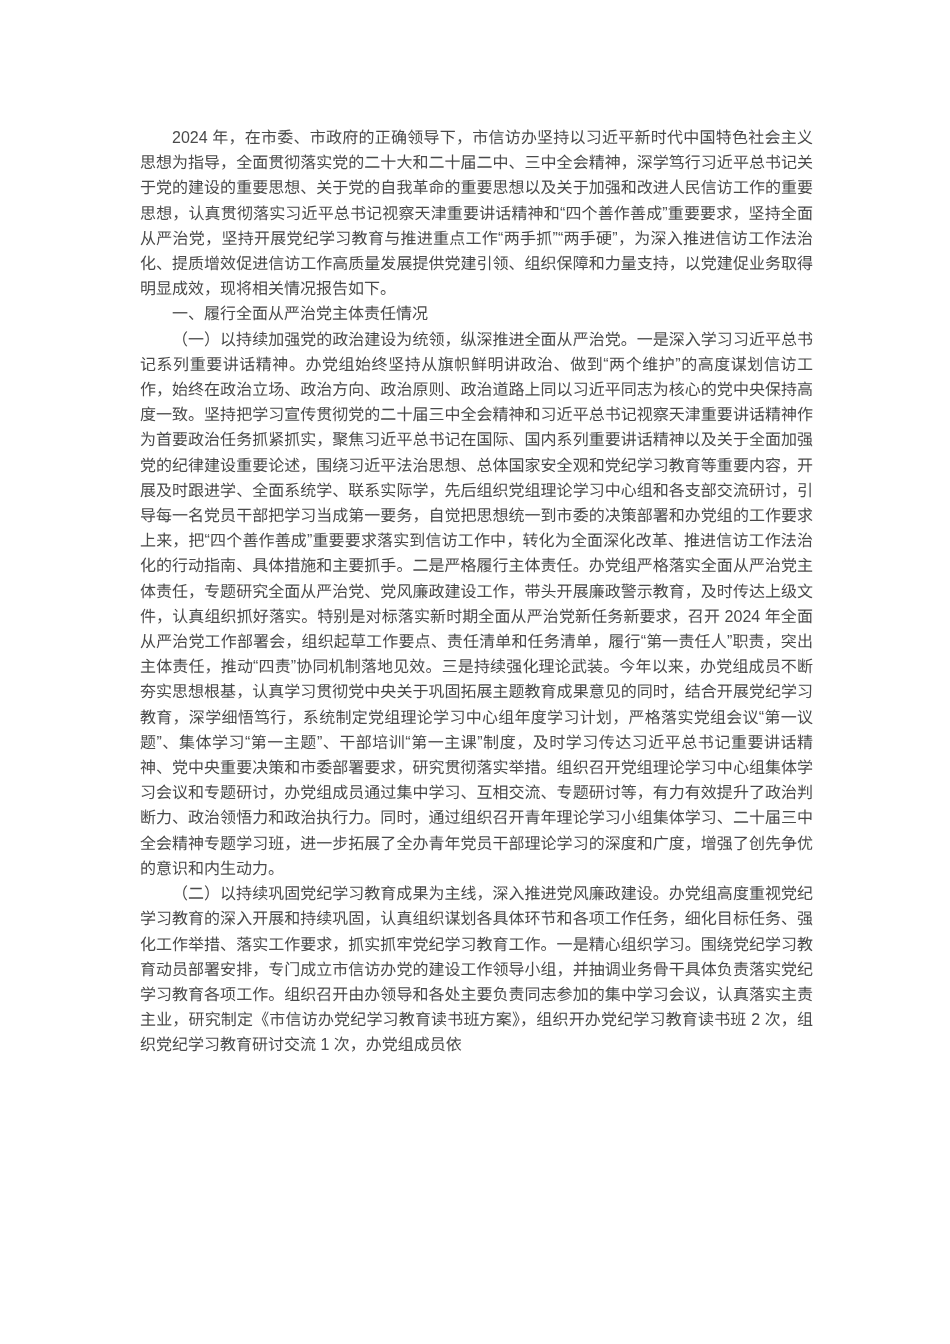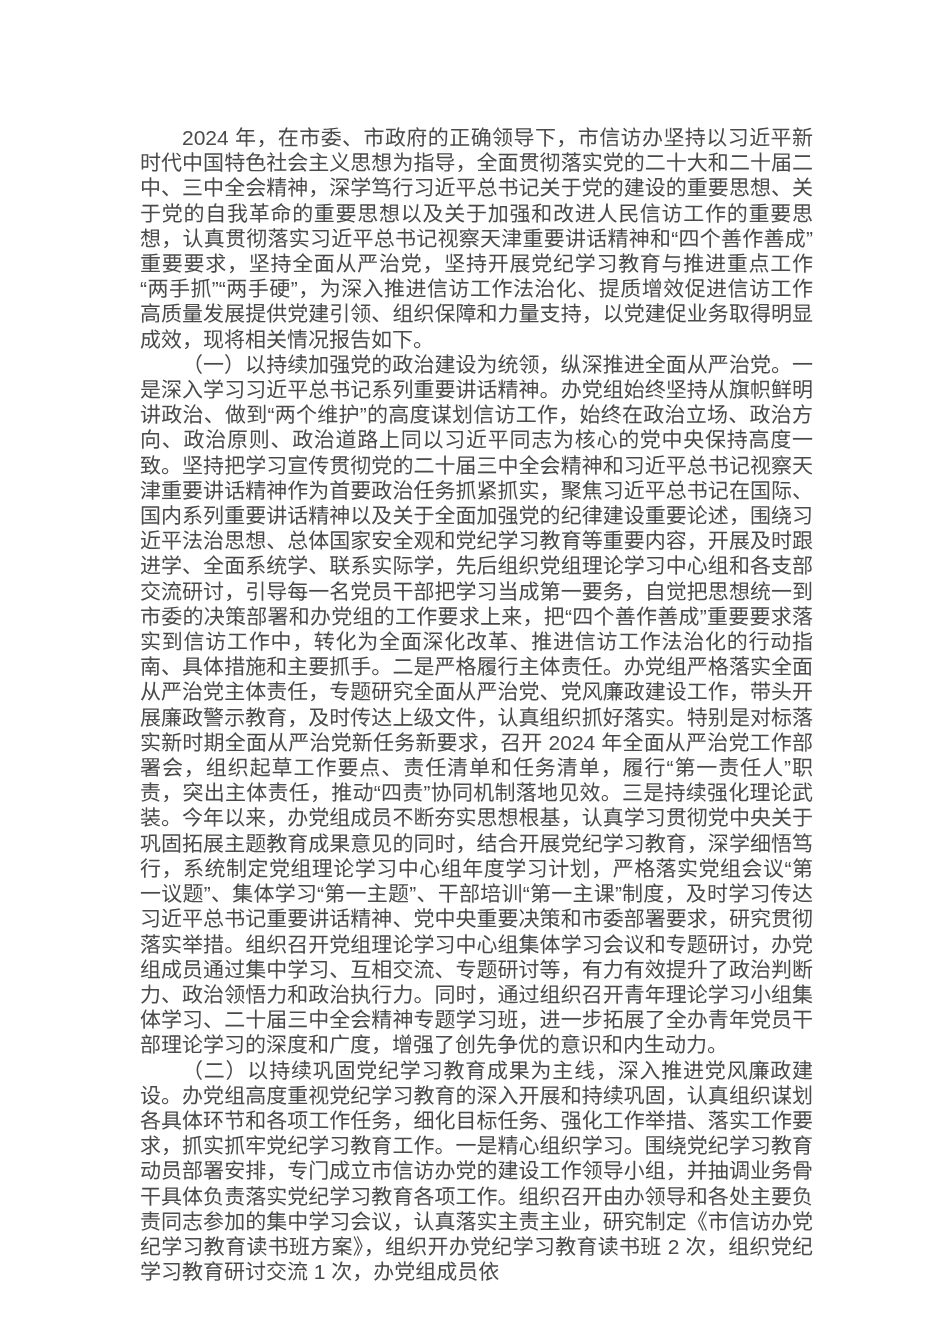--- a/index.html
+++ b/index.html
@@ -14,37 +14,38 @@
     background: #ffffff;
     overflow: hidden;
     font-family: "Liberation Sans", sans-serif;
   }
   .doc-content {
     position: absolute;
     left: 140px;
     top: 125px;
     width: 673px;
     color: #4a4a4a;
-    font-size: 21px;
+    font-size: 16px;
     line-height: 25.2px;
     text-align: justify;
     word-break: break-all;
   }
   .para {
     margin: 0;
     padding: 0;
     text-indent: 2em;
   }
   .para.heading {
     font-weight: normal; 
   }
 </style>
 </head>
 <body>
 
 <div class="page">
   <div class="doc-content">
 
   <p class="para">2024 年，在市委、市政府的正确领导下，市信访办坚持以习近平新时代中国特色社会主义思想为指导，全面贯彻落实党的二十大和二十届二中、三中全会精神，深学笃行习近平总书记关于党的建设的重要思想、关于党的自我革命的重要思想以及关于加强和改进人民信访工作的重要思想，认真贯彻落实习近平总书记视察天津重要讲话精神和“四个善作善成”重要要求，坚持全面从严治党，坚持开展党纪学习教育与推进重点工作“两手抓”“两手硬”，为深入推进信访工作法治化、提质增效促进信访工作高质量发展提供党建引领、组织保障和力量支持，以党建促业务取得明显成效，现将相关情况报告如下。</p>
+      <p class="para heading">一、履行全面从严治党主体责任情况</p>
       <p class="para">（一）以持续加强党的政治建设为统领，纵深推进全面从严治党。一是深入学习习近平总书记系列重要讲话精神。办党组始终坚持从旗帜鲜明讲政治、做到“两个维护”的高度谋划信访工作，始终在政治立场、政治方向、政治原则、政治道路上同以习近平同志为核心的党中央保持高度一致。坚持把学习宣传贯彻党的二十届三中全会精神和习近平总书记视察天津重要讲话精神作为首要政治任务抓紧抓实，聚焦习近平总书记在国际、国内系列重要讲话精神以及关于全面加强党的纪律建设重要论述，围绕习近平法治思想、总体国家安全观和党纪学习教育等重要内容，开展及时跟进学、全面系统学、联系实际学，先后组织党组理论学习中心组和各支部交流研讨，引导每一名党员干部把学习当成第一要务，自觉把思想统一到市委的决策部署和办党组的工作要求上来，把“四个善作善成”重要要求落实到信访工作中，转化为全面深化改革、推进信访工作法治化的行动指南、具体措施和主要抓手。二是严格履行主体责任。办党组严格落实全面从严治党主体责任，专题研究全面从严治党、党风廉政建设工作，带头开展廉政警示教育，及时传达上级文件，认真组织抓好落实。特别是对标落实新时期全面从严治党新任务新要求，召开 2024 年全面从严治党工作部署会，组织起草工作要点、责任清单和任务清单，履行“第一责任人”职责，突出主体责任，推动“四责”协同机制落地见效。三是持续强化理论武装。今年以来，办党组成员不断夯实思想根基，认真学习贯彻党中央关于巩固拓展主题教育成果意见的同时，结合开展党纪学习教育，深学细悟笃行，系统制定党组理论学习中心组年度学习计划，严格落实党组会议“第一议题”、集体学习“第一主题”、干部培训“第一主课”制度，及时学习传达习近平总书记重要讲话精神、党中央重要决策和市委部署要求，研究贯彻落实举措。组织召开党组理论学习中心组集体学习会议和专题研讨，办党组成员通过集中学习、互相交流、专题研讨等，有力有效提升了政治判断力、政治领悟力和政治执行力。同时，通过组织召开青年理论学习小组集体学习、二十届三中全会精神专题学习班，进一步拓展了全办青年党员干部理论学习的深度和广度，增强了创先争优的意识和内生动力。</p>
       <p class="para">（二）以持续巩固党纪学习教育成果为主线，深入推进党风廉政建设。办党组高度重视党纪学习教育的深入开展和持续巩固，认真组织谋划各具体环节和各项工作任务，细化目标任务、强化工作举措、落实工作要求，抓实抓牢党纪学习教育工作。一是精心组织学习。围绕党纪学习教育动员部署安排，专门成立市信访办党的建设工作领导小组，并抽调业务骨干具体负责落实党纪学习教育各项工作。组织召开由办领导和各处主要负责同志参加的集中学习会议，认真落实主责主业，研究制定《市信访办党纪学习教育读书班方案》，组织开办党纪学习教育读书班 2 次，组织党纪学习教育研讨交流 1 次，办党组成员依</p>
     </div>
 </div>
 
 </body></html>

